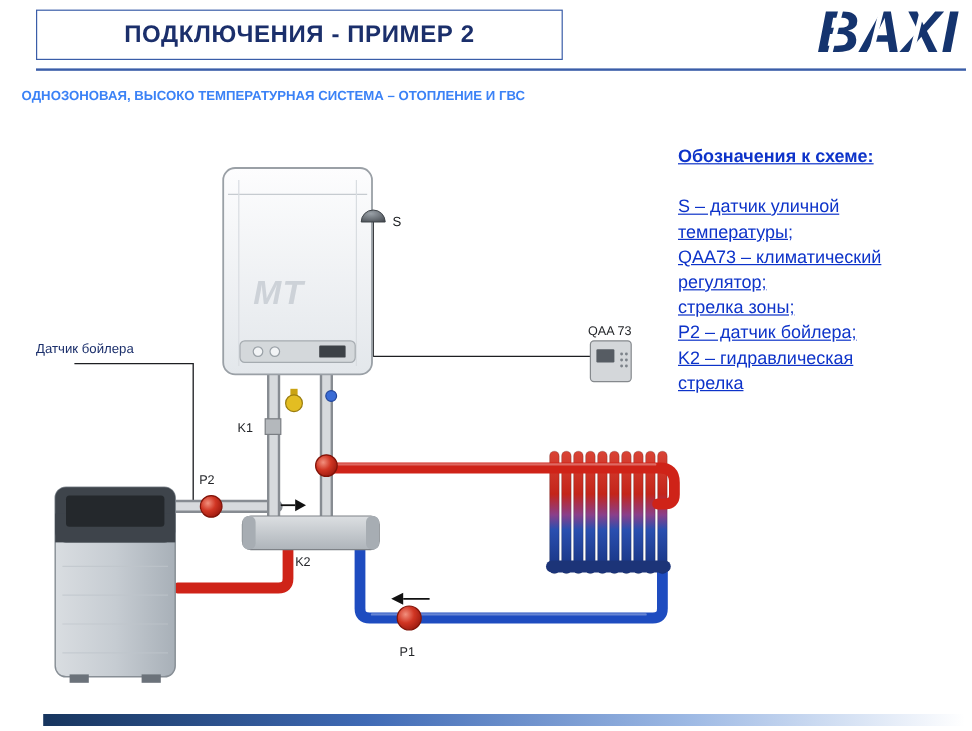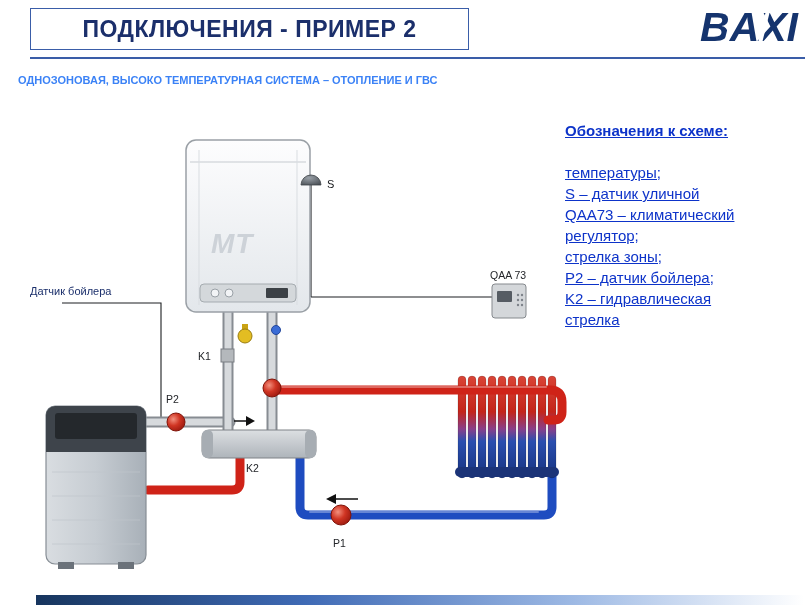--- a/index.html
+++ b/index.html
@@ -1,25 +1,25 @@
 <!DOCTYPE html>
 <html><head>
 <meta charset="utf-8">
 <style>
   html,body{margin:0;padding:0;background:#fff;}
   .slide{position:relative;width:810px;height:609px;background:#fff;overflow:hidden;
          font-family:"Liberation Sans",sans-serif;}
   
   .title-box{position:absolute;left:30px;top:8px;width:437px;height:40px;
              border:1.5px solid #3a5da8;display:flex;align-items:center;justify-content:center;}
-  .title-box span{font-size:23px;font-weight:bold;color:#1b2f6b;letter-spacing:.5px;}
+  .title-box span{font-size:20px;font-weight:bold;color:#1b2f6b;letter-spacing:.5px;}
   .slide-info{position:absolute;left:479px;top:11px;width:175px;font-size:12.5px;
               color:#1b2f6b;line-height:1.4;}
   .logo{position:absolute;right:12px;top:5px;width:128px;height:44px;text-align:right;
-        line-height:44px;color:#15346e;font-size:41px;font-weight:bold;font-style:italic;}
+        line-height:44px;color:#15346e;font-size:49px;font-weight:bold;font-style:italic;}
   .logo .slash{position:absolute;top:1px;width:4px;height:42px;background:#fff;
                transform:rotate(14deg);}
   .logo .s1{left:24px}.logo .s2{left:58px}.logo .s3{left:92px}
   .hr-line{position:absolute;left:30px;right:5px;top:57px;height:2px;background:#3a5da8;}
   .subtitle{position:absolute;left:18px;top:74px;font-size:11px;font-weight:bold;color:#3b82f6;}
   
   .legend{position:absolute;left:565px;top:120px;width:242px;color:#0d33c9;font-size:15px;
           line-height:21px;text-decoration:underline;}
   .legend-title{font-weight:bold;margin-bottom:21px;}
   
@@ -52,22 +52,22 @@
     <span>BAXI</span>
     <i class="slash s1"></i>
     <i class="slash s2"></i>
     <i class="slash s3"></i>
   </div>
   <div class="hr-line"></div>
   <div class="subtitle">ОДНОЗОНОВАЯ, ВЫСОКО ТЕМПЕРАТУРНАЯ СИСТЕМА – ОТОПЛЕНИЕ И ГВС</div>
 
   <div class="legend">
     <div class="legend-title">Обозначения к схеме:</div>
+    <div class="legend-line">S – датчик уличной</div>
     <div class="legend-line">температуры;</div>
-    <div class="legend-line">S – датчик уличной</div>
     <div class="legend-line">QAA73 – климатический</div>
     <div class="legend-line">регулятор;</div>
     <div class="legend-line">стрелка зоны;</div>
     <div class="legend-line">P2 – датчик бойлера;</div>
     <div class="legend-line">K2 – гидравлическая</div>
     <div class="legend-line">стрелка</div>
   </div>
 
   <div class="tank-sensor-label">Датчик бойлера</div>
 

